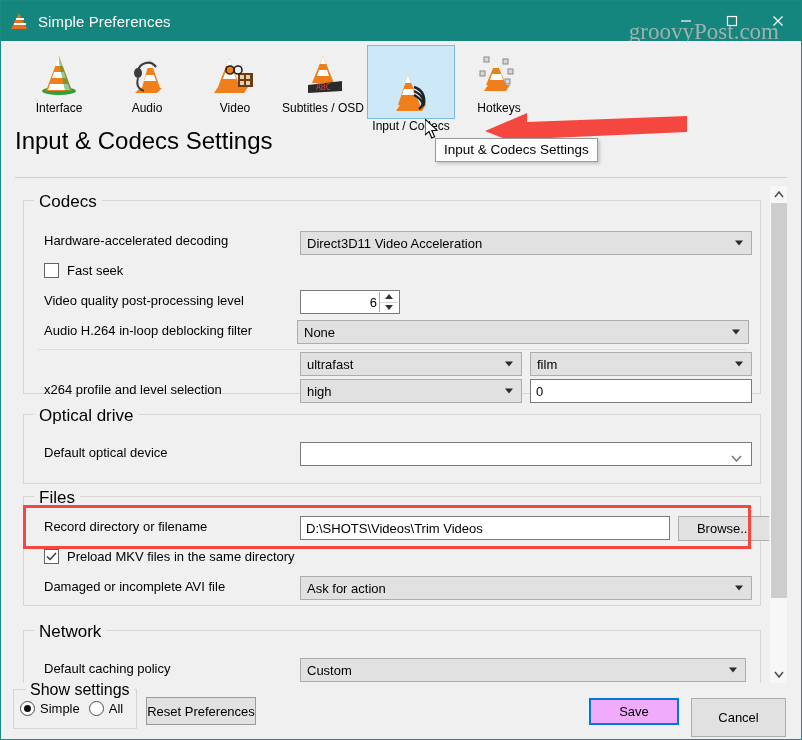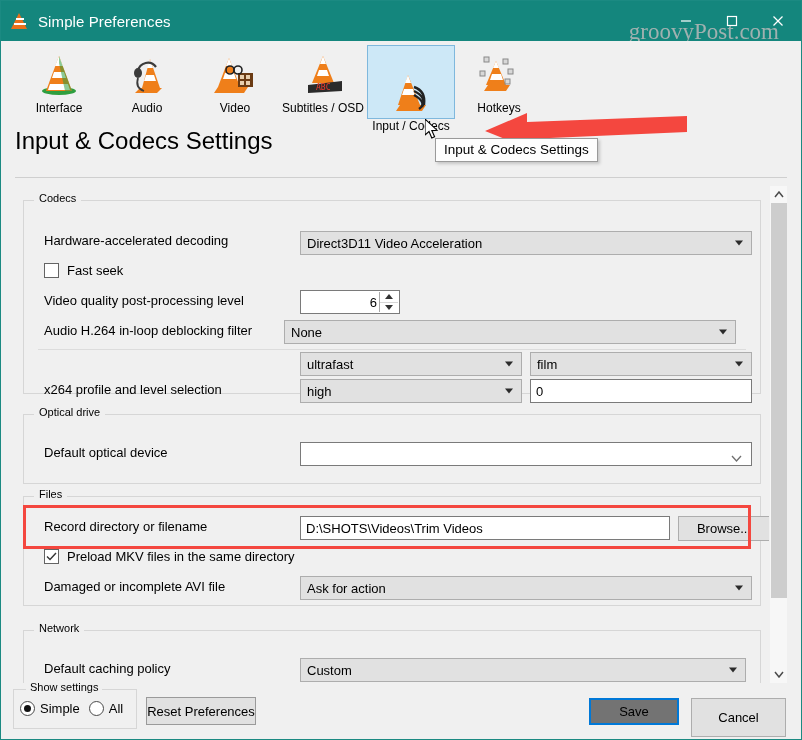--- a/index.html
+++ b/index.html
@@ -128,21 +128,21 @@
     position:absolute;left:1px;right:0;top:17px;height:395px;background:#cdcdcd;
   }
   .sb-arrow.bottom{position:absolute;bottom:0;left:0;right:0;}
   
   .group{
     position:absolute;left:8px;right:8px;
     border:1px solid #d6d6d6;
   }
   .group > .legend{
     position:absolute;top:-9px;left:10px;background:#f0f0f0;padding:0 5px;
-    font-size:11px;
+    font-size:17px;
   }
   .row{position:absolute;display:flex;align-items:center;}
   .lbl{font-size:13px;white-space:nowrap;}
   .combo{
     box-sizing:border-box;
     background:#e1e1e1;border:1px solid #adadad;
     height:24px;display:flex;align-items:center;
     padding-left:6px;font-size:13px;position:relative;
   }
   .combo .arrow{
@@ -192,31 +192,31 @@
   }
   
   .bottombar{
     flex:0 0 56px;height:56px;position:relative;
   }
   .showset{
     position:absolute;left:12px;top:6px;width:122px;height:38px;
     border:1px solid #d6d6d6;
   }
   .showset .legend{
-    position:absolute;top:-9px;left:12px;background:#f0f0f0;padding:0 4px;font-size:11px;
+    position:absolute;top:-9px;left:12px;background:#f0f0f0;padding:0 4px;font-size:16px;
   }
   .radio{
     width:15px;height:15px;border-radius:50%;border:1px solid #4a4a4a;background:#fff;
     display:inline-flex;align-items:center;justify-content:center;box-sizing:border-box;
     flex:0 0 15px;
   }
   .radio i{width:7px;height:7px;border-radius:50%;background:#111;display:block;}
   .save-btn{
     position:absolute;right:122px;top:15px;width:90px;height:27px;
-    background:#737373;border:2px solid #0078d7;
+    background:#f0abfc;border:2px solid #0078d7;
     display:flex;align-items:center;justify-content:center;font-size:13px;
     box-sizing:border-box;
   }
   .cancel-btn{
     position:absolute;right:15px;top:15px;width:95px;height:39px;
     background:#e1e1e1;border:1px solid #adadad;
     display:flex;align-items:center;justify-content:center;font-size:13px;
     box-sizing:border-box;
   }
   .reset-btn{
@@ -405,21 +405,21 @@
               <svg width="8" height="5" viewBox="0 0 8 5">
                   <polygon points="4,5 0,0 8,0" fill="#333"></polygon>
                 </svg>
             </div>
           </div>
         </div>
 
         <div class="row" style="left:20px;top:122px;">
           <span class="lbl">Audio H.264 in-loop deblocking filter</span>
         </div>
-        <div class="combo" style="position:absolute;left:260px;top:119px;width:452px;">
+        <div class="combo" style="position:absolute;left:273px;top:119px;width:452px;">
           <span>None</span>
           <span class="arrow"></span>
         </div>
 
         <div class="sep-line" style="left:14px;right:14px;top:148px;"></div>
 
         <div class="combo" style="position:absolute;left:276px;top:151px;width:222px;">
           <span>ultrafast</span>
           <span class="arrow"></span>
         </div>

